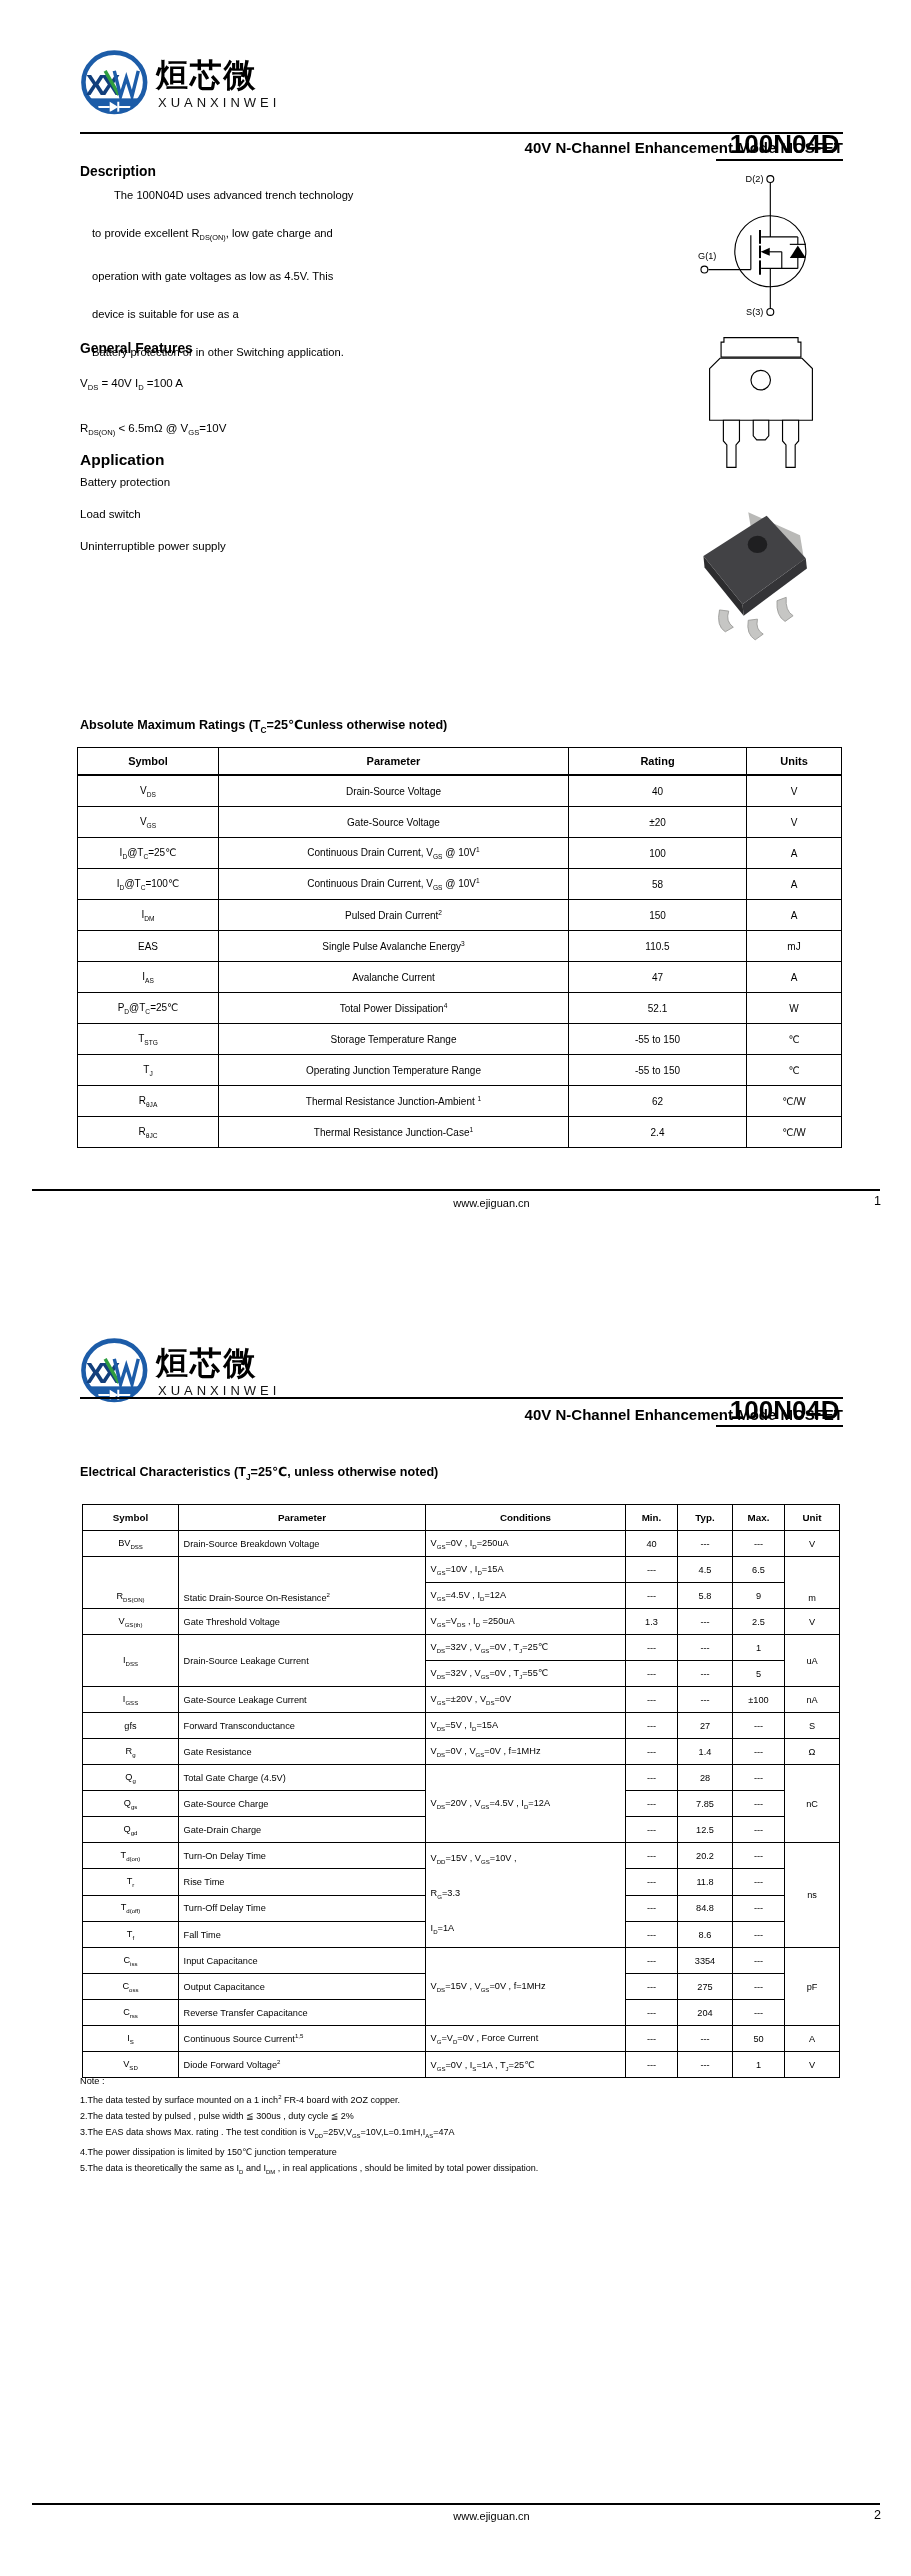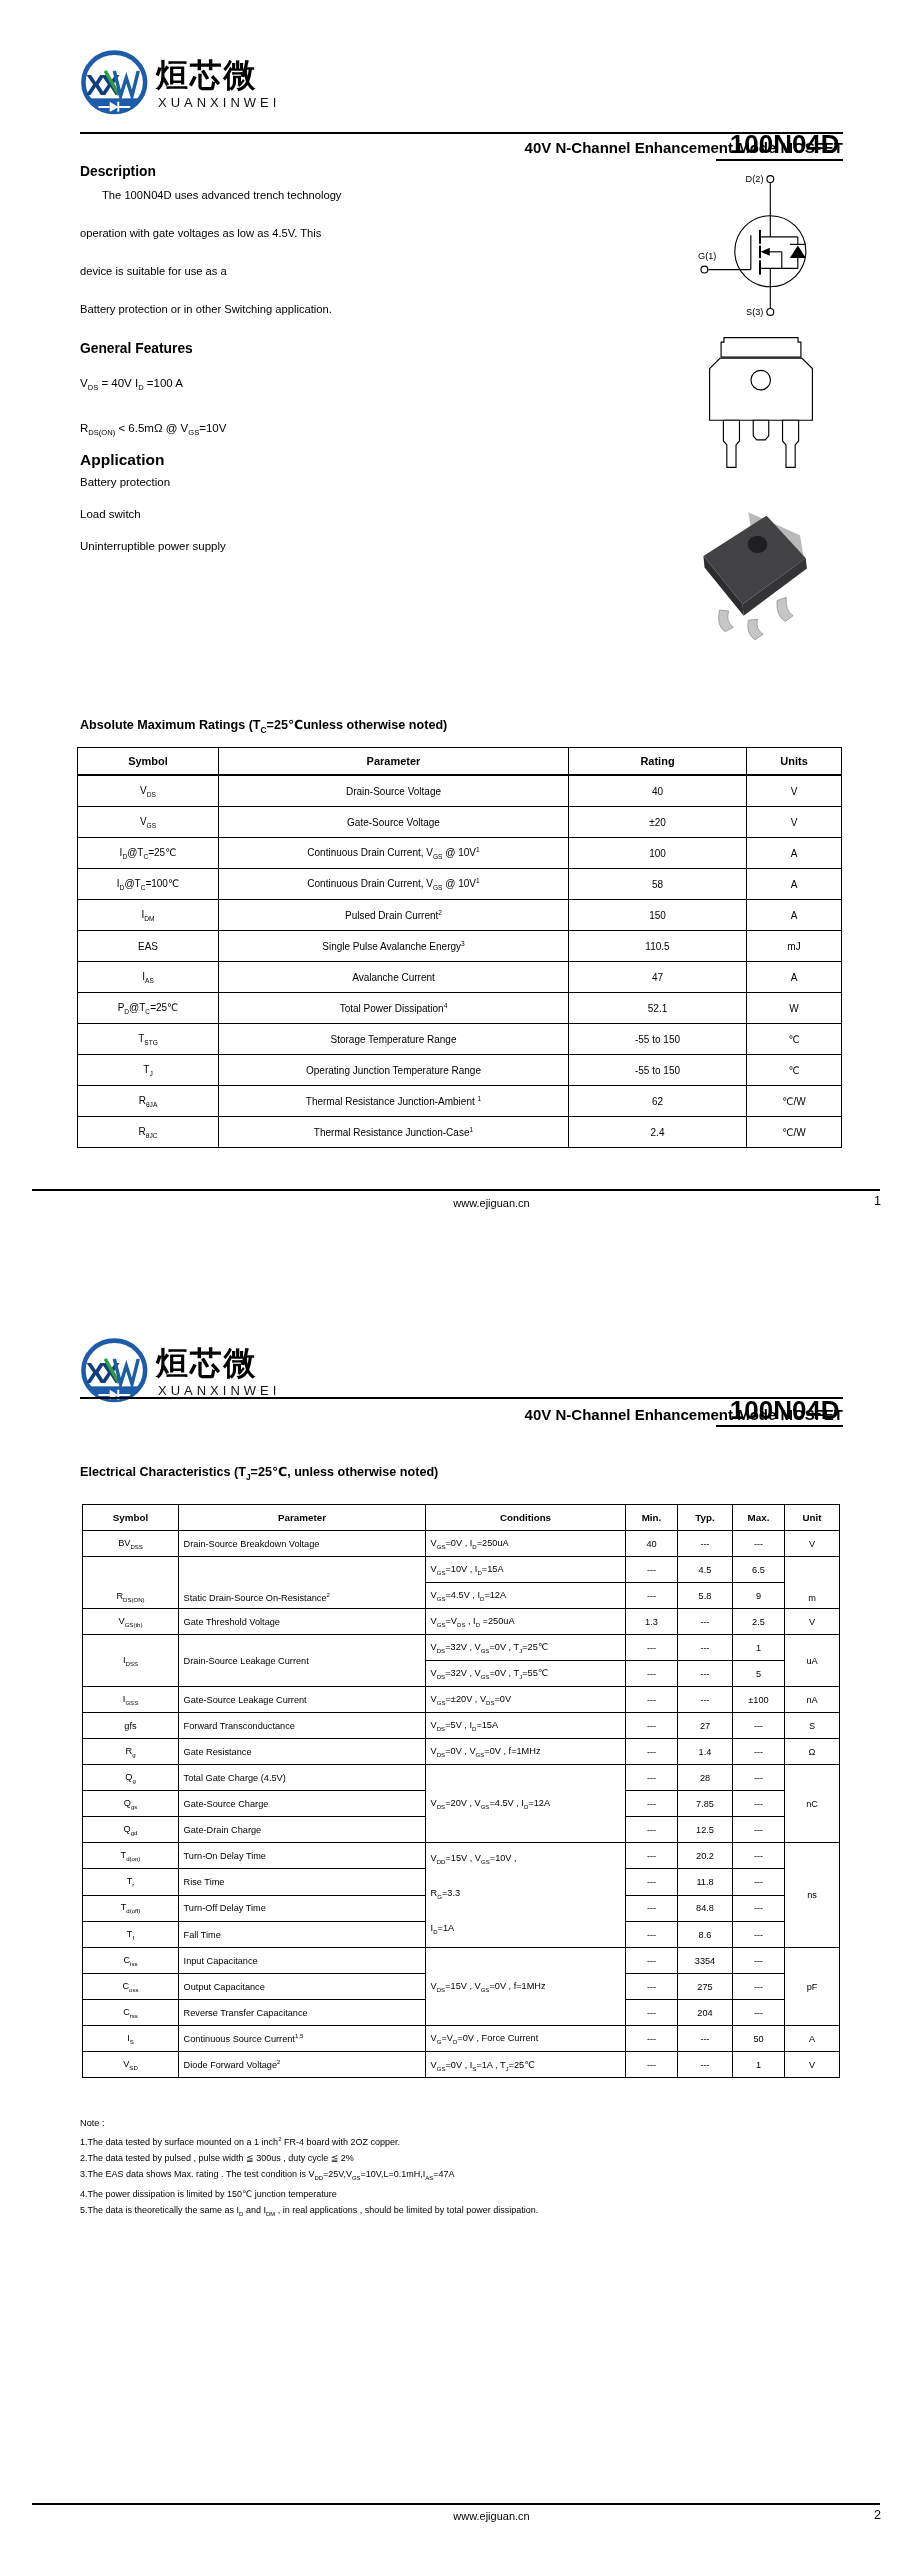--- a/index.html
+++ b/index.html
@@ -22,21 +22,21 @@
   .header-rule{position:absolute;left:80px;width:763px;height:2.3px;background:#000;}
   #page1 .header-rule{top:132px;}
   #page2 .header-rule{top:109px;}
   .subtitle{position:absolute;right:68px;font-size:15px;font-weight:bold;}
   #page1 .subtitle{top:139px;}
   #page2 .subtitle{top:118px;}
 
   
   .sec-title{position:absolute;left:80px;font-size:13.8px;font-weight:bold;margin:0;}
   #desc-title{top:164px;}
-  .desc-lines{position:absolute;left:80px;top:176px;width:344px;font-size:11.2px;line-height:38px;}
+  .desc-lines{position:absolute;left:92px;top:176px;width:344px;font-size:11.2px;line-height:38px;}
   .desc-lines>div:first-child{text-indent:22px;}
   #feat-title{top:341px;}
   .feat-lines{position:absolute;left:80px;top:363px;width:344px;font-size:11.5px;line-height:40px;}
   #app-title{top:451px;font-size:15.5px;}
   .app-lines{position:absolute;left:80px;top:466px;width:344px;font-size:11.5px;line-height:32px;}
   sub{font-size:66%;} sup{font-size:66%;}
 
   
   .fig{position:absolute;}
   #fig-symbol{left:691px;top:171px;}
@@ -58,21 +58,21 @@
   #elecTable{left:82px;top:216px;}
   #elecTable th{height:25px;font-size:9.8px;border-bottom:1.7px solid #000;border-top:1.4px solid #000;}
   #elecTable td{height:25px;font-size:9.2px;}
   #elecTable tr.thick>td{border-bottom:1.6px solid #000;}
   .tbl td.left{text-align:left;padding-left:4.6px;}
   .tbl td.vb{vertical-align:bottom;padding-bottom:5.2px;}
   .tbl td.thb{border-bottom:1.6px solid #000;}
   .tbl td.tall{line-height:31px;}
 
   
-  .note-block{position:absolute;left:80px;top:785px;width:769px;font-size:9px;line-height:16px;margin-top:42px;}
+  .note-block{position:absolute;left:80px;top:785px;width:769px;font-size:9px;line-height:16px;}
   .note-title{font-size:9.2px;}
 
   
   .footer-rule{position:absolute;left:32px;width:848px;height:2.3px;background:#000;}
   #page1 .footer-rule{top:1189px;}
   #page2 .footer-rule{top:1215px;}
   .footer-site{position:absolute;left:0;width:100%;text-align:center;font-size:11px;margin-left:36px;}
   #page1 .footer-site{top:1197px;}
   #page2 .footer-site{top:1222px;}
   .page-num{position:absolute;right:30px;font-size:12.6px;}
@@ -112,20 +112,21 @@
       <div class="logo-en">XUANXINWEI</div>
     </div>
 
     <div class="part-number">100N04D</div>
     <div class="header-rule"></div>
     <div class="subtitle">40V N-Channel Enhancement Mode MOSFET</div>
 
     <h2 class="sec-title" id="desc-title">Description</h2>
     <div class="desc-lines">
         <div>The 100N04D uses advanced trench technology</div>
+        <div>to provide excellent R<sub>DS(ON)</sub>, low gate charge and</div>
         <div>operation with gate voltages as low as 4.5V. This</div>
         <div>device is suitable for use as a</div>
         <div>Battery protection or in other Switching application.</div>
       </div>
 
     <h2 class="sec-title" id="feat-title">General Features</h2>
     <div class="feat-lines">
         <div>V<sub>DS</sub> = 40V  I<sub>D</sub> =100 A</div>
         <div>R<sub>DS(ON)</sub> &lt; 6.5mΩ @ V<sub>GS</sub>=10V</div>
       </div>

